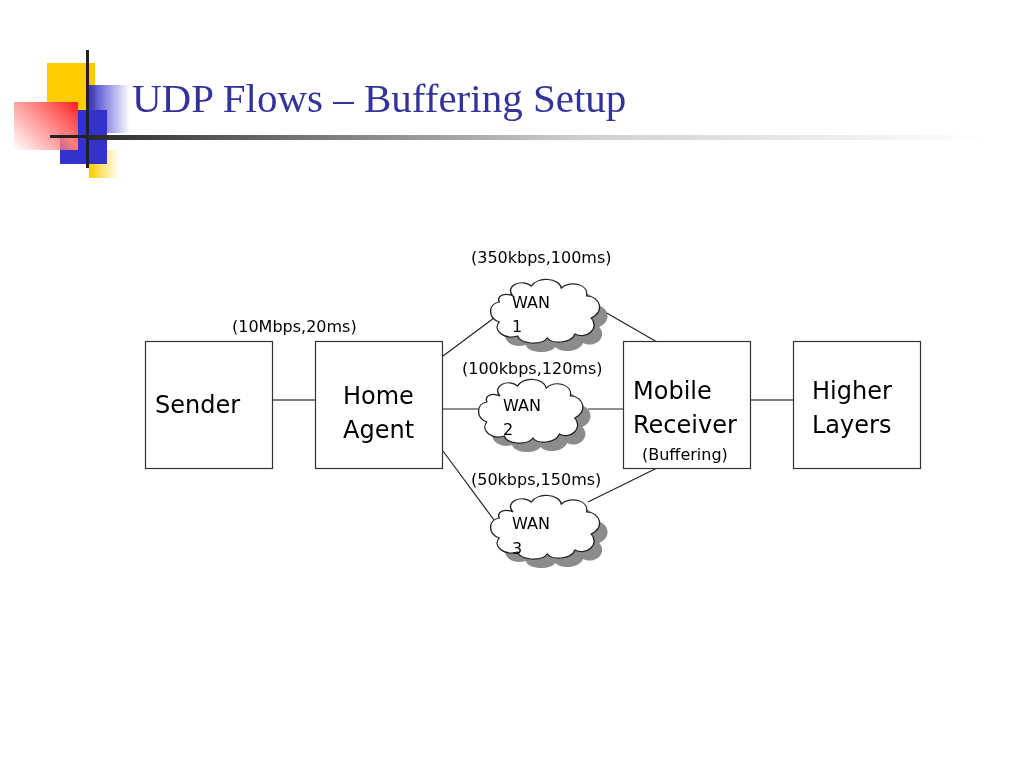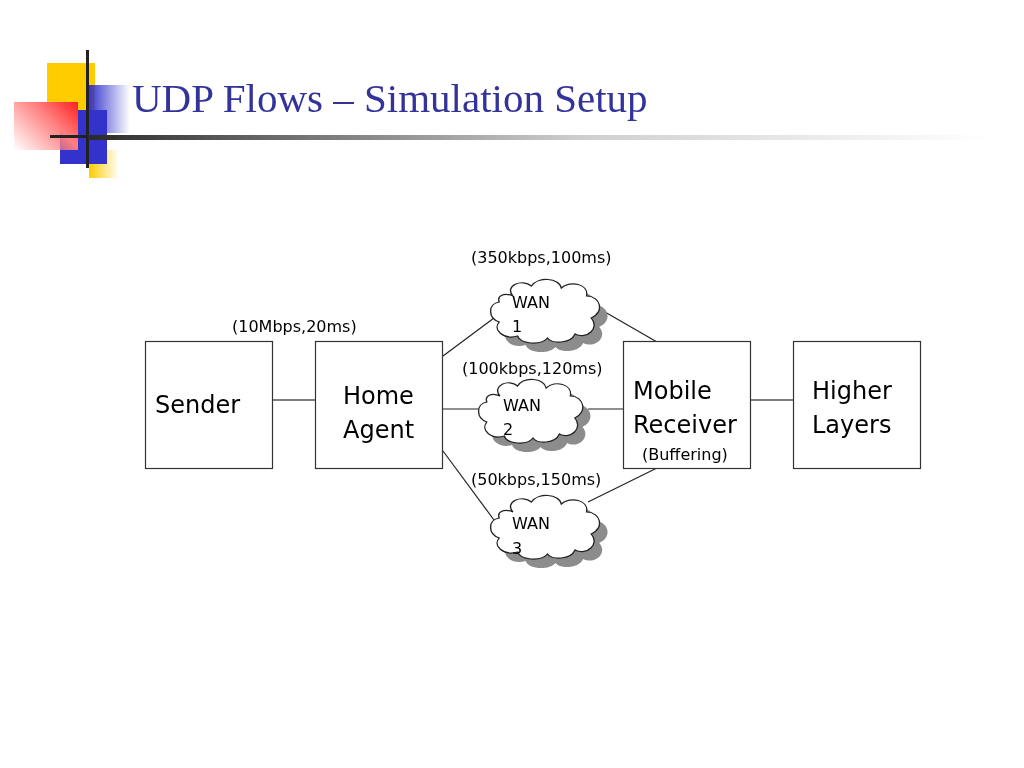--- a/index.html
+++ b/index.html
@@ -25,21 +25,21 @@
 <div class="logo">
   <div class="sq-yellow"></div>
   <div class="sq-yellow2"></div>
   <div class="sq-blue"></div>
   <div class="sq-blue-fade"></div>
   <div class="sq-red"></div>
   <div class="vline"></div>
   <div class="hline-logo"></div>
 </div>
 <div class="title-bar"></div>
-<div class="title">UDP Flows – Simulation Setup</div>
+<div class="title">UDP Flows – Buffering Setup</div>
 
 <svg class="diagram" width="1024" height="768" viewBox="0 0 1024 768">
   <defs>
     <g id="cloud-shape">
       <path d="M 20 14 C 12 4, 28 -4, 36 4 C 42 -6, 60 -4, 62 6 C 70 -2, 86 2, 84 14 C 96 14, 100 30, 88 36 C 96 46, 84 58, 74 52 C 70 62, 54 62, 50 56 C 44 64, 26 62, 24 54 C 12 58, 2 48, 8 40 C -2 36, -2 22, 8 20 C 6 14, 12 10, 20 14 Z"></path>
     </g>
   </defs>
 
   <line x1="273" y1="400" x2="316" y2="400" stroke="#555" stroke-width="1.3"></line>
   <line x1="443" y1="356" x2="494" y2="318" stroke="#222" stroke-width="1.2"></line>

